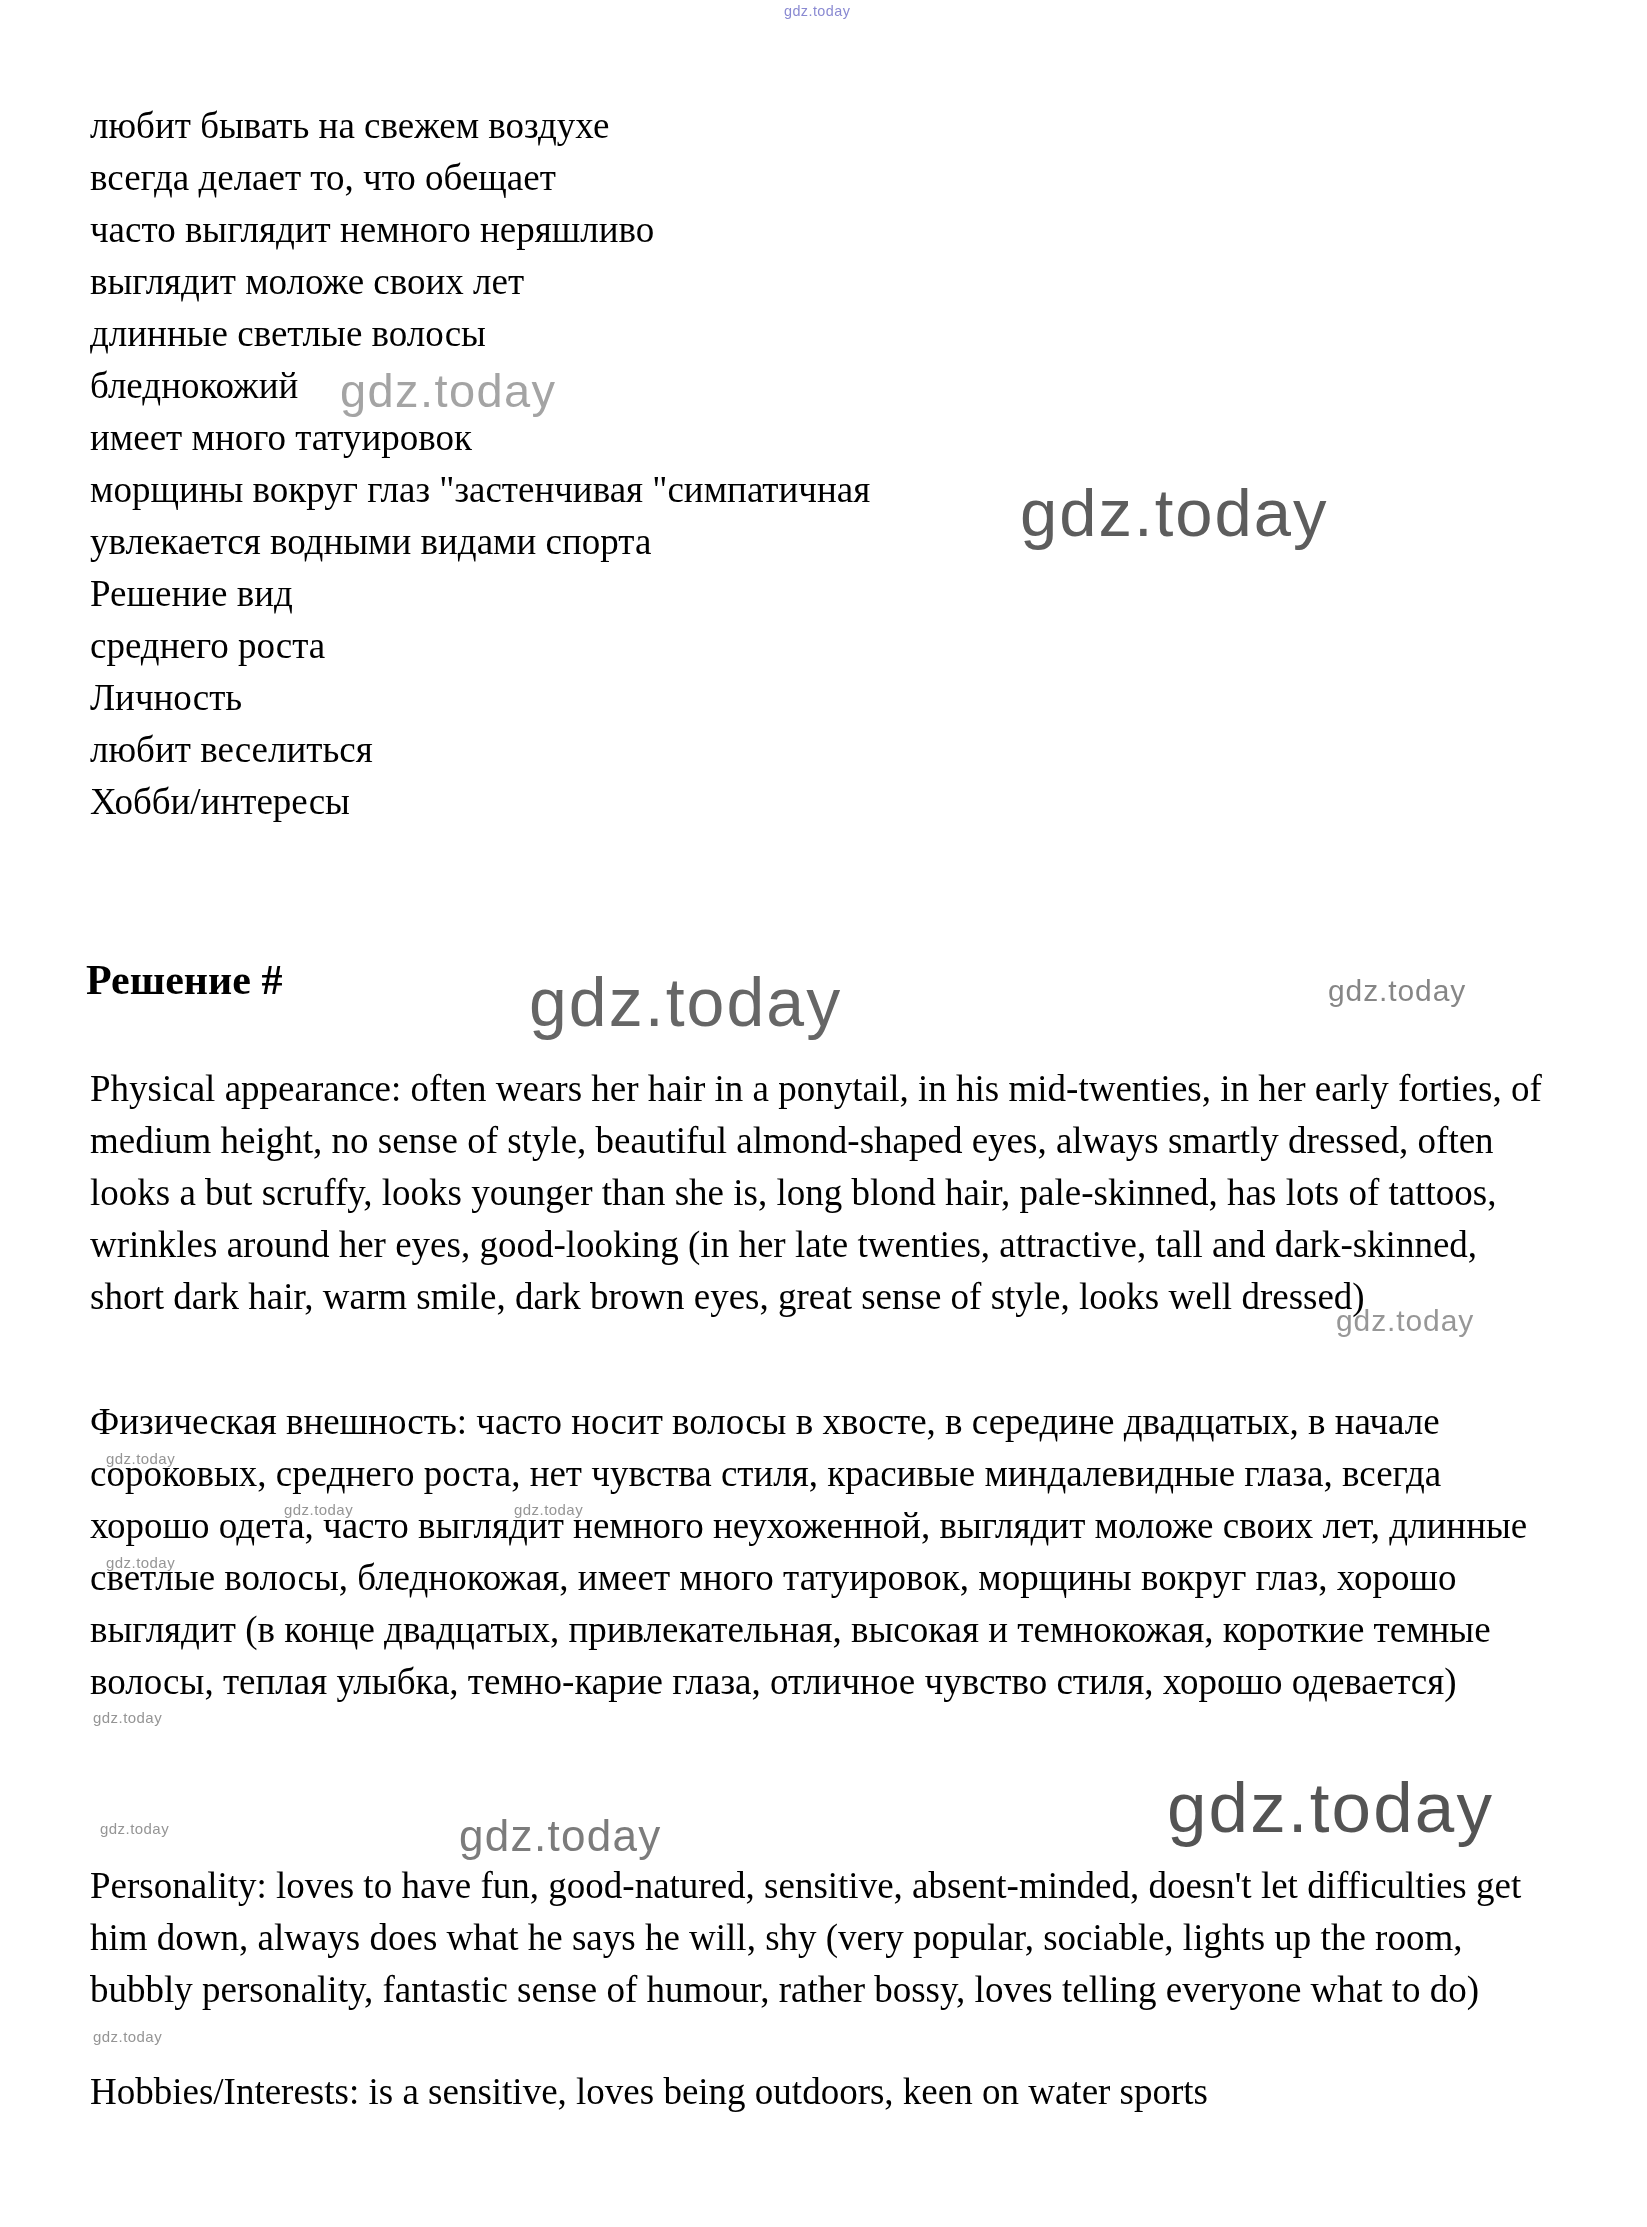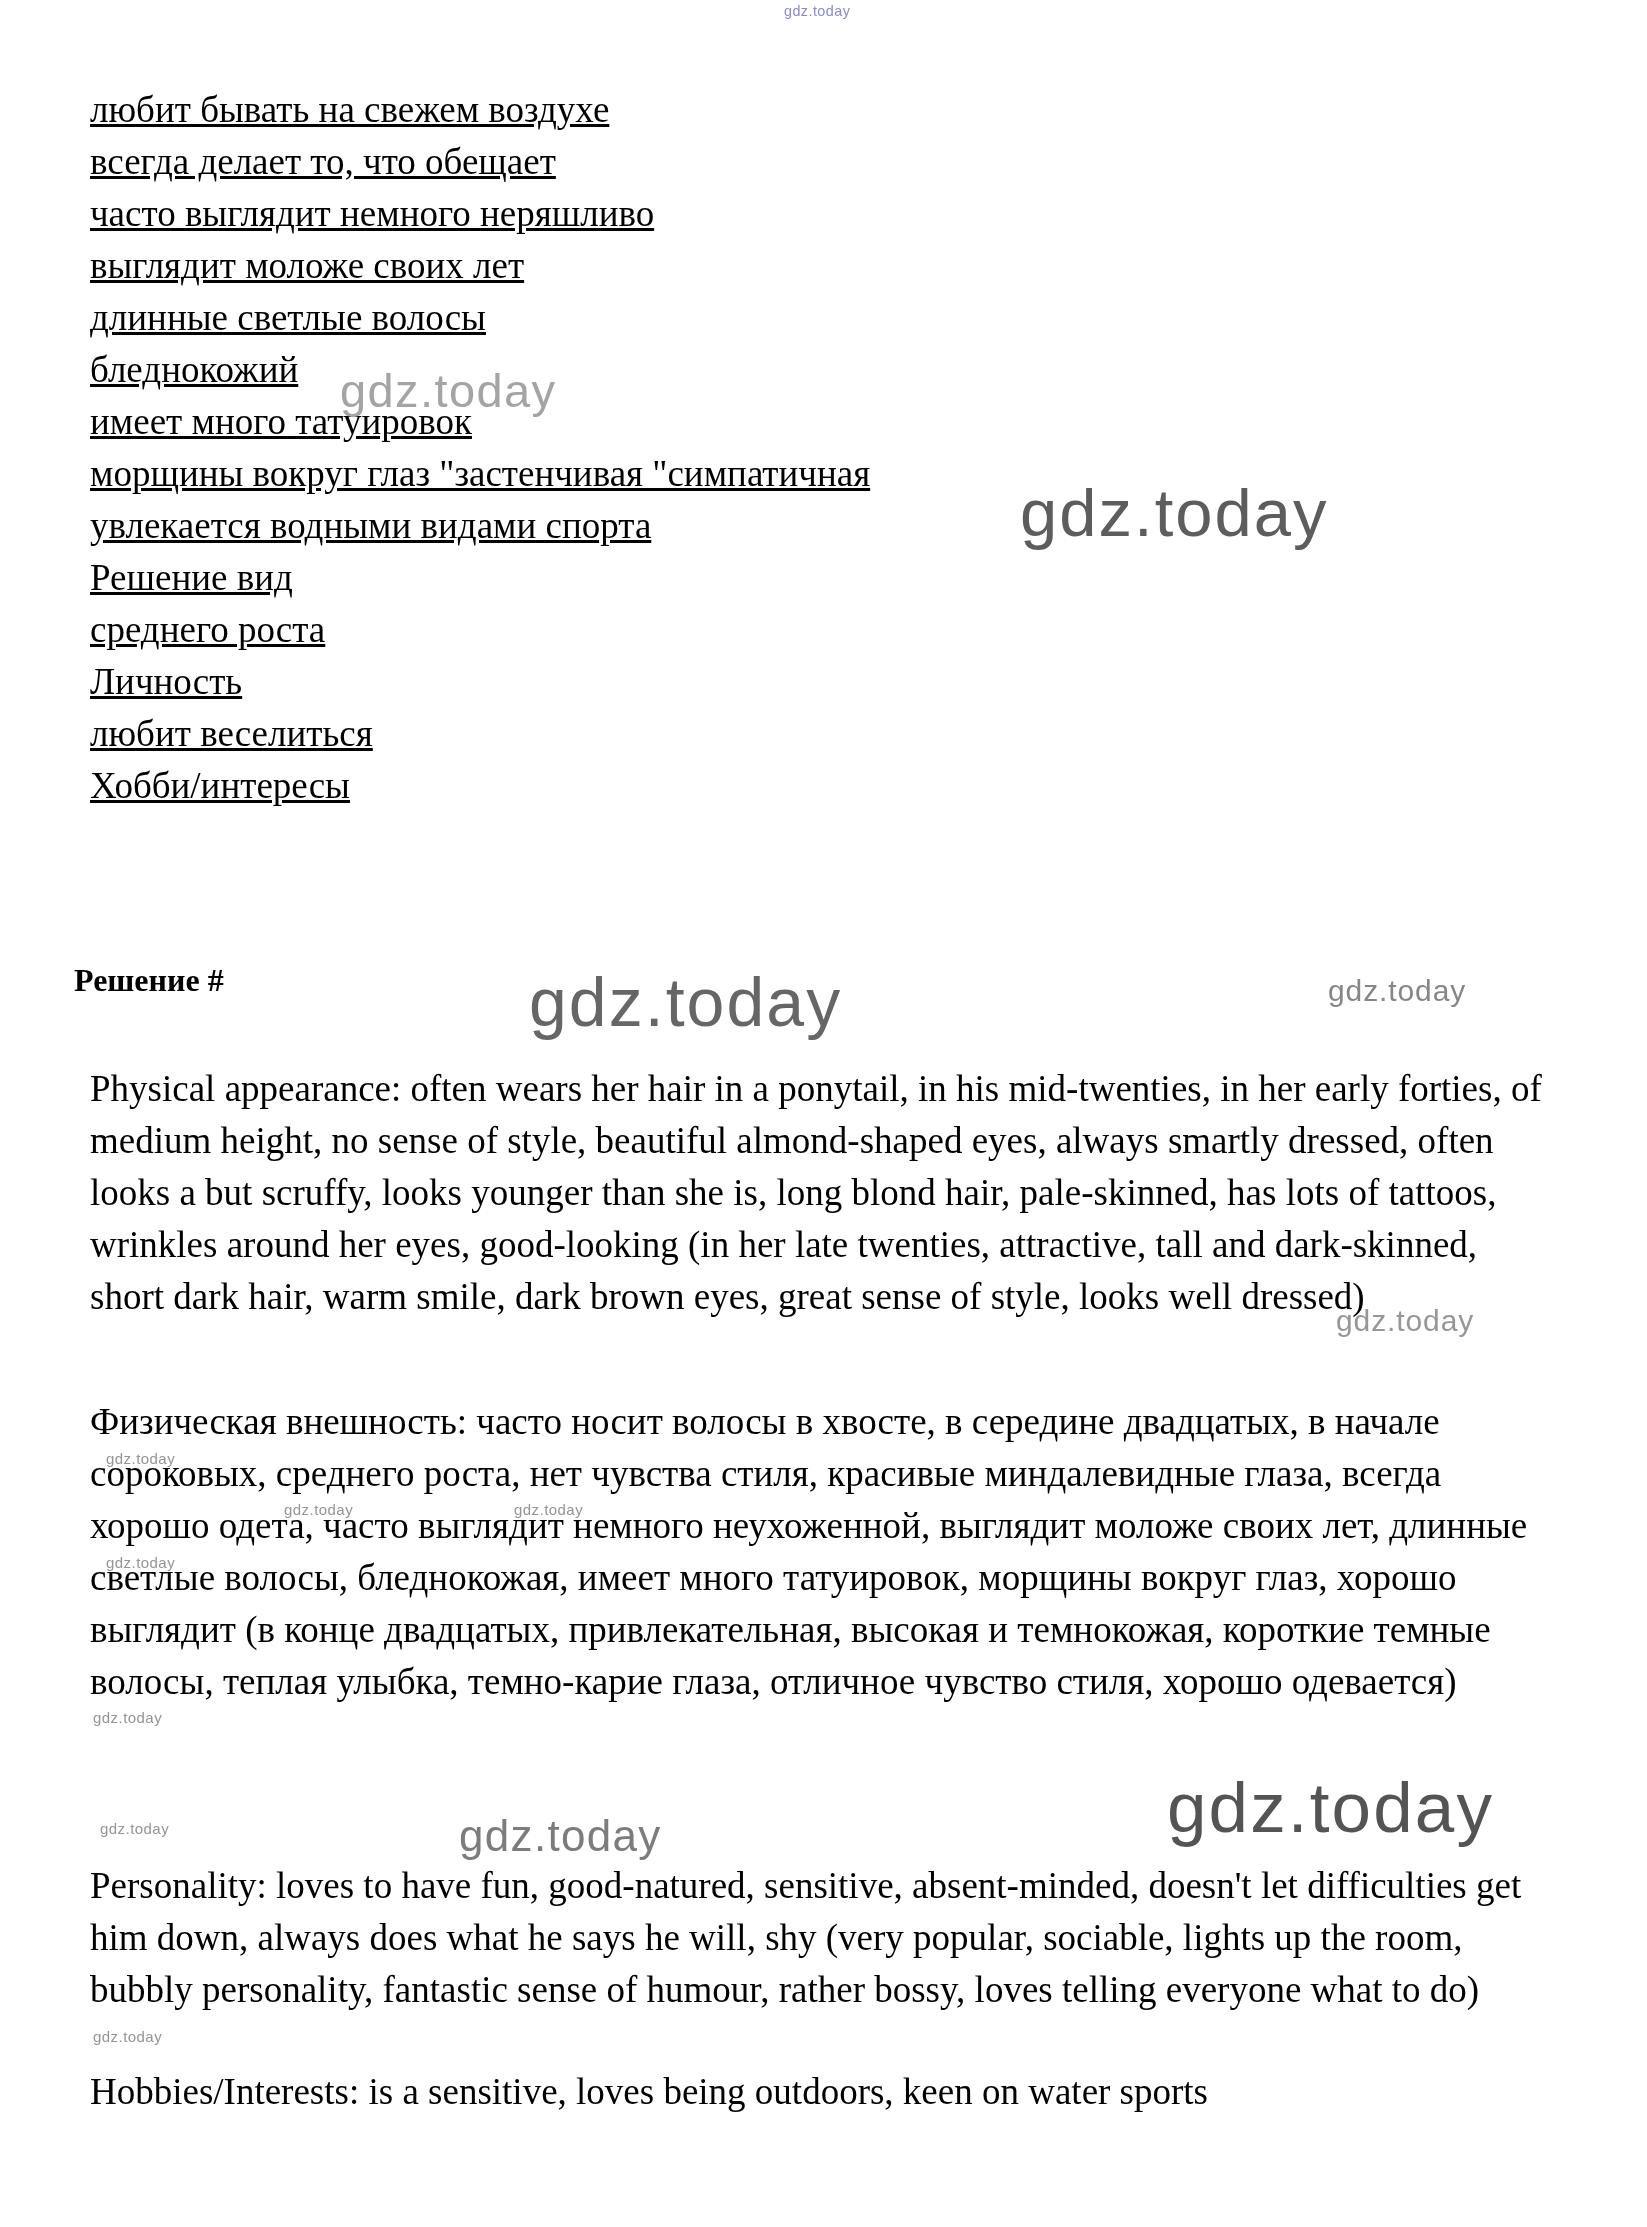--- a/index.html
+++ b/index.html
@@ -10,33 +10,32 @@
     position: relative;
     overflow: hidden;
     font-family: "Liberation Serif", serif;
     color: #000000;
   }
 
   
   .word-list {
     position: absolute;
     left: 90px;
-    top: 84px;
+    top: 100px;
     font-size: 37px;
     line-height: 52px;
-    text-decoration: underline;
   }
   .word-list-item { white-space: nowrap; }
 
   
   .solution-heading {
     position: absolute;
-    left: 74px;
+    left: 86px;
     top: 954px;
-    font-size: 32px;
+    font-size: 42px;
     font-weight: 700;
     line-height: 52px;
   }
 
   
   .para {
     position: absolute;
     left: 90px;
     width: 1462px;
     font-size: 37px;

